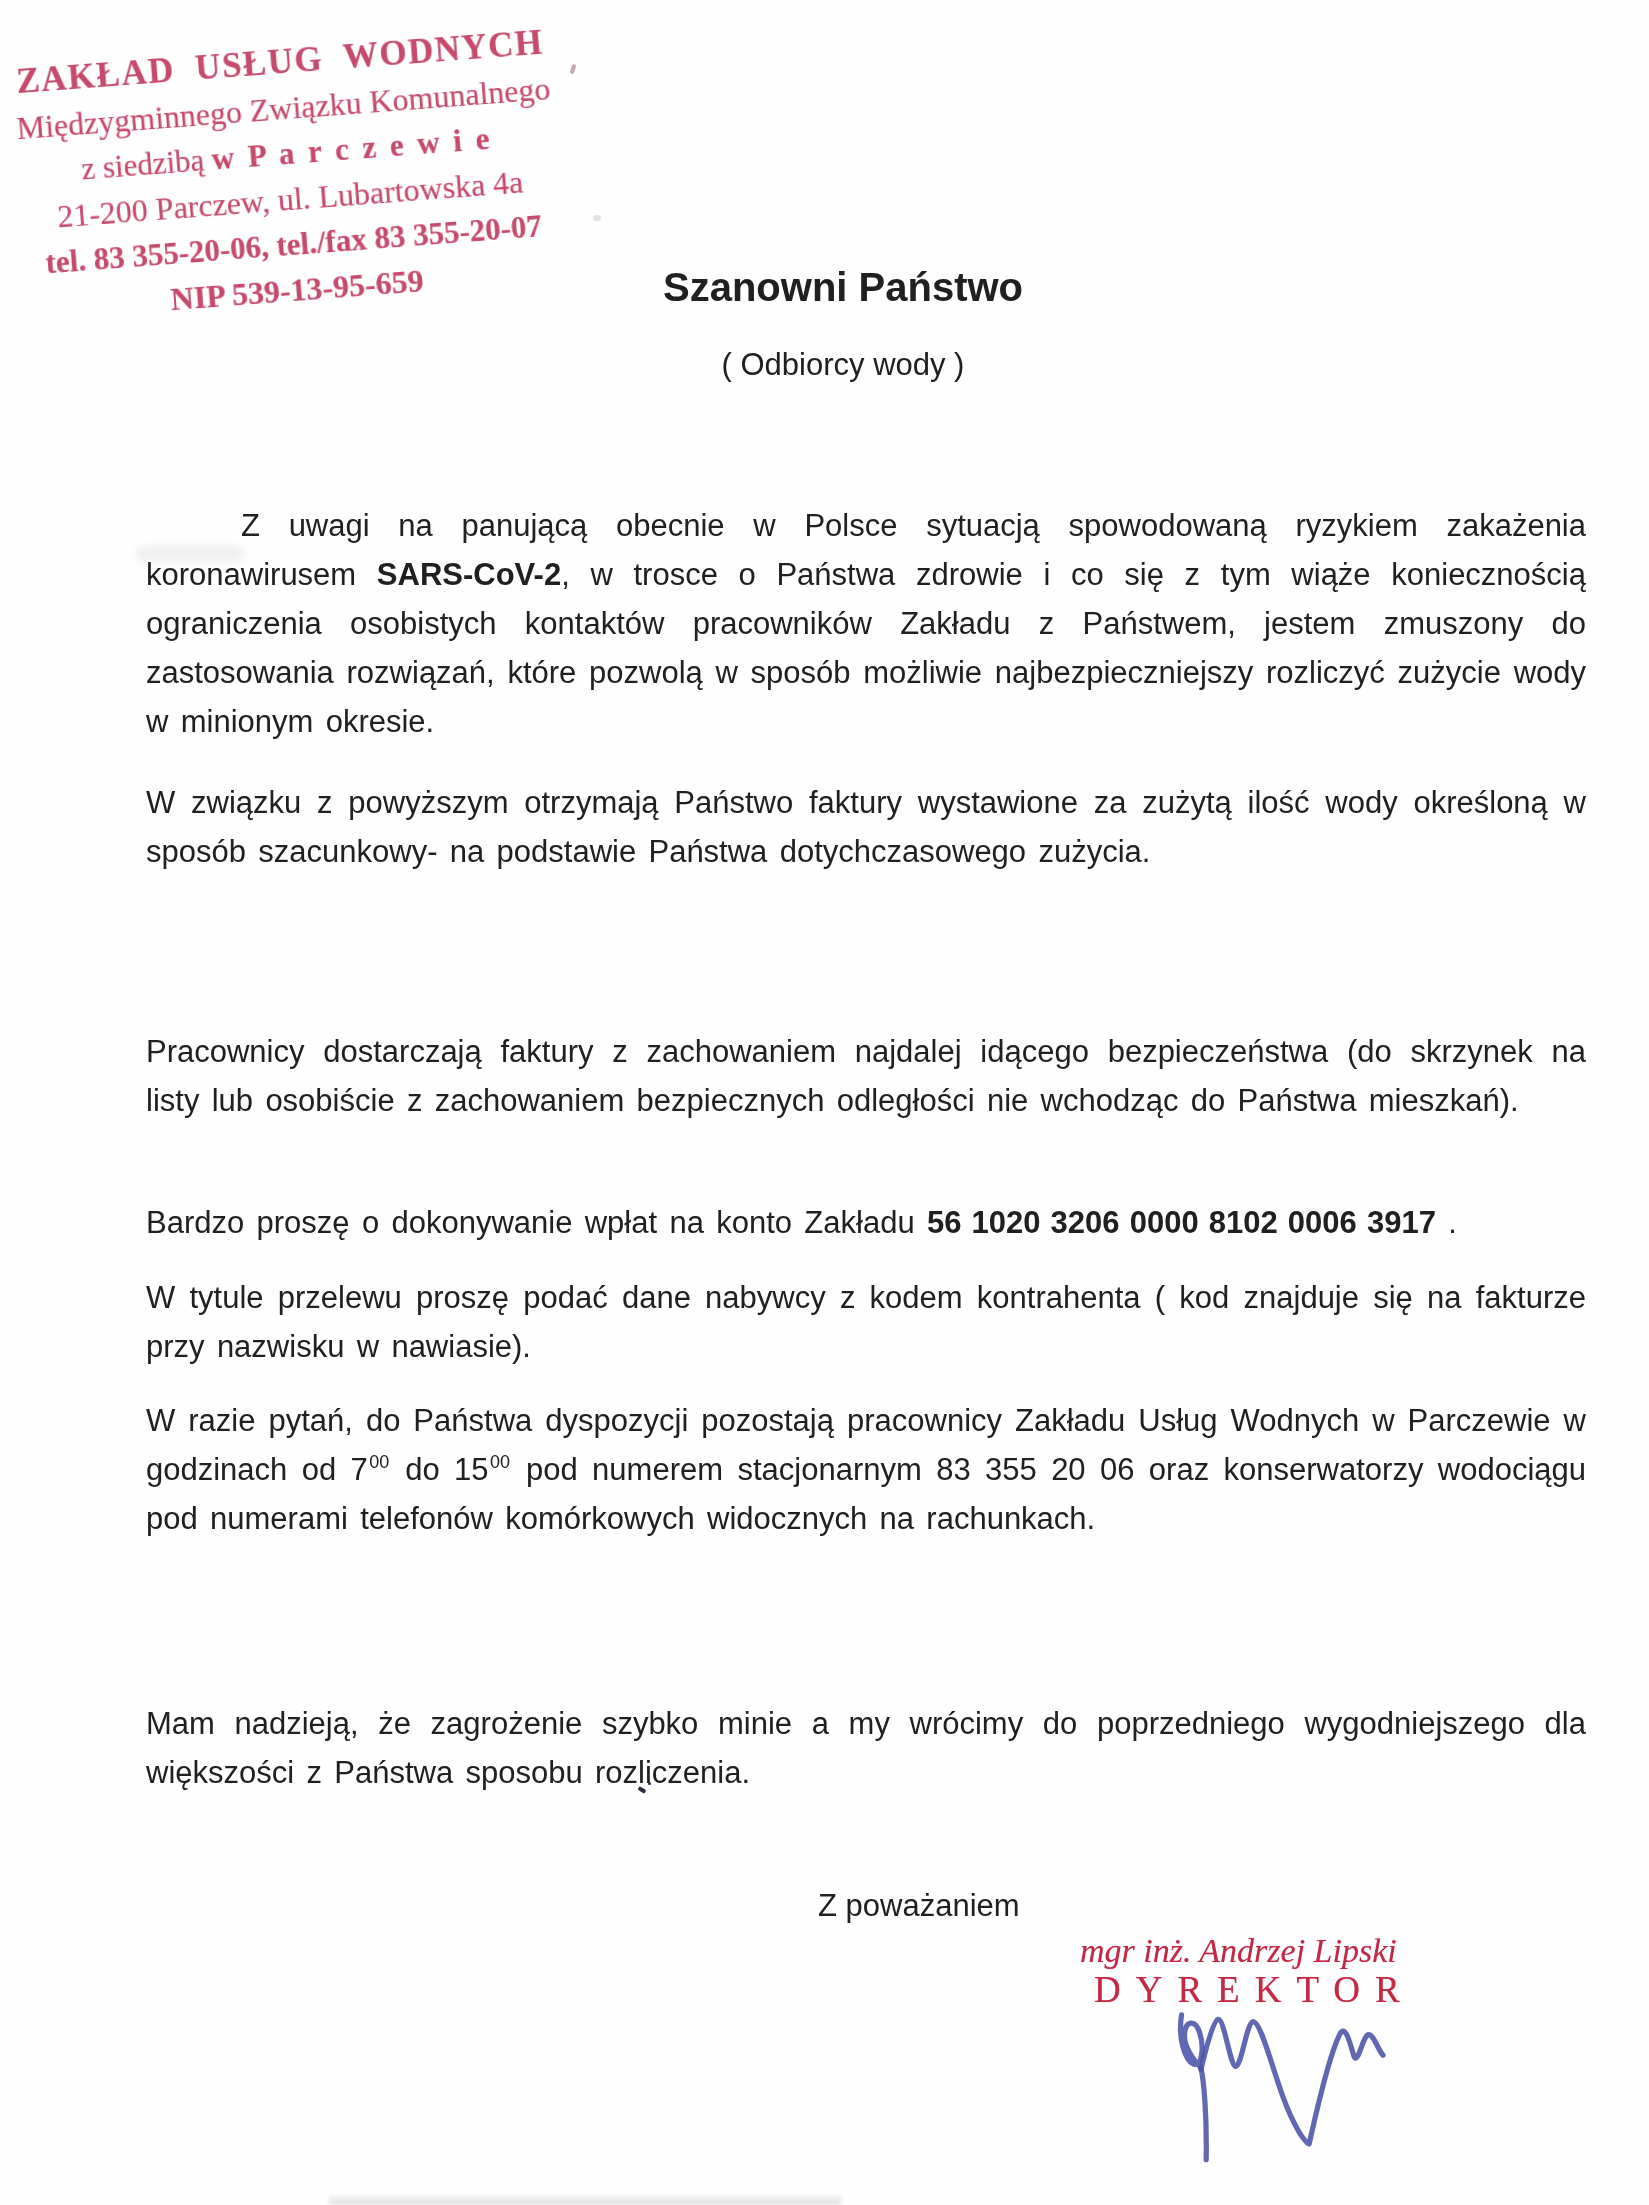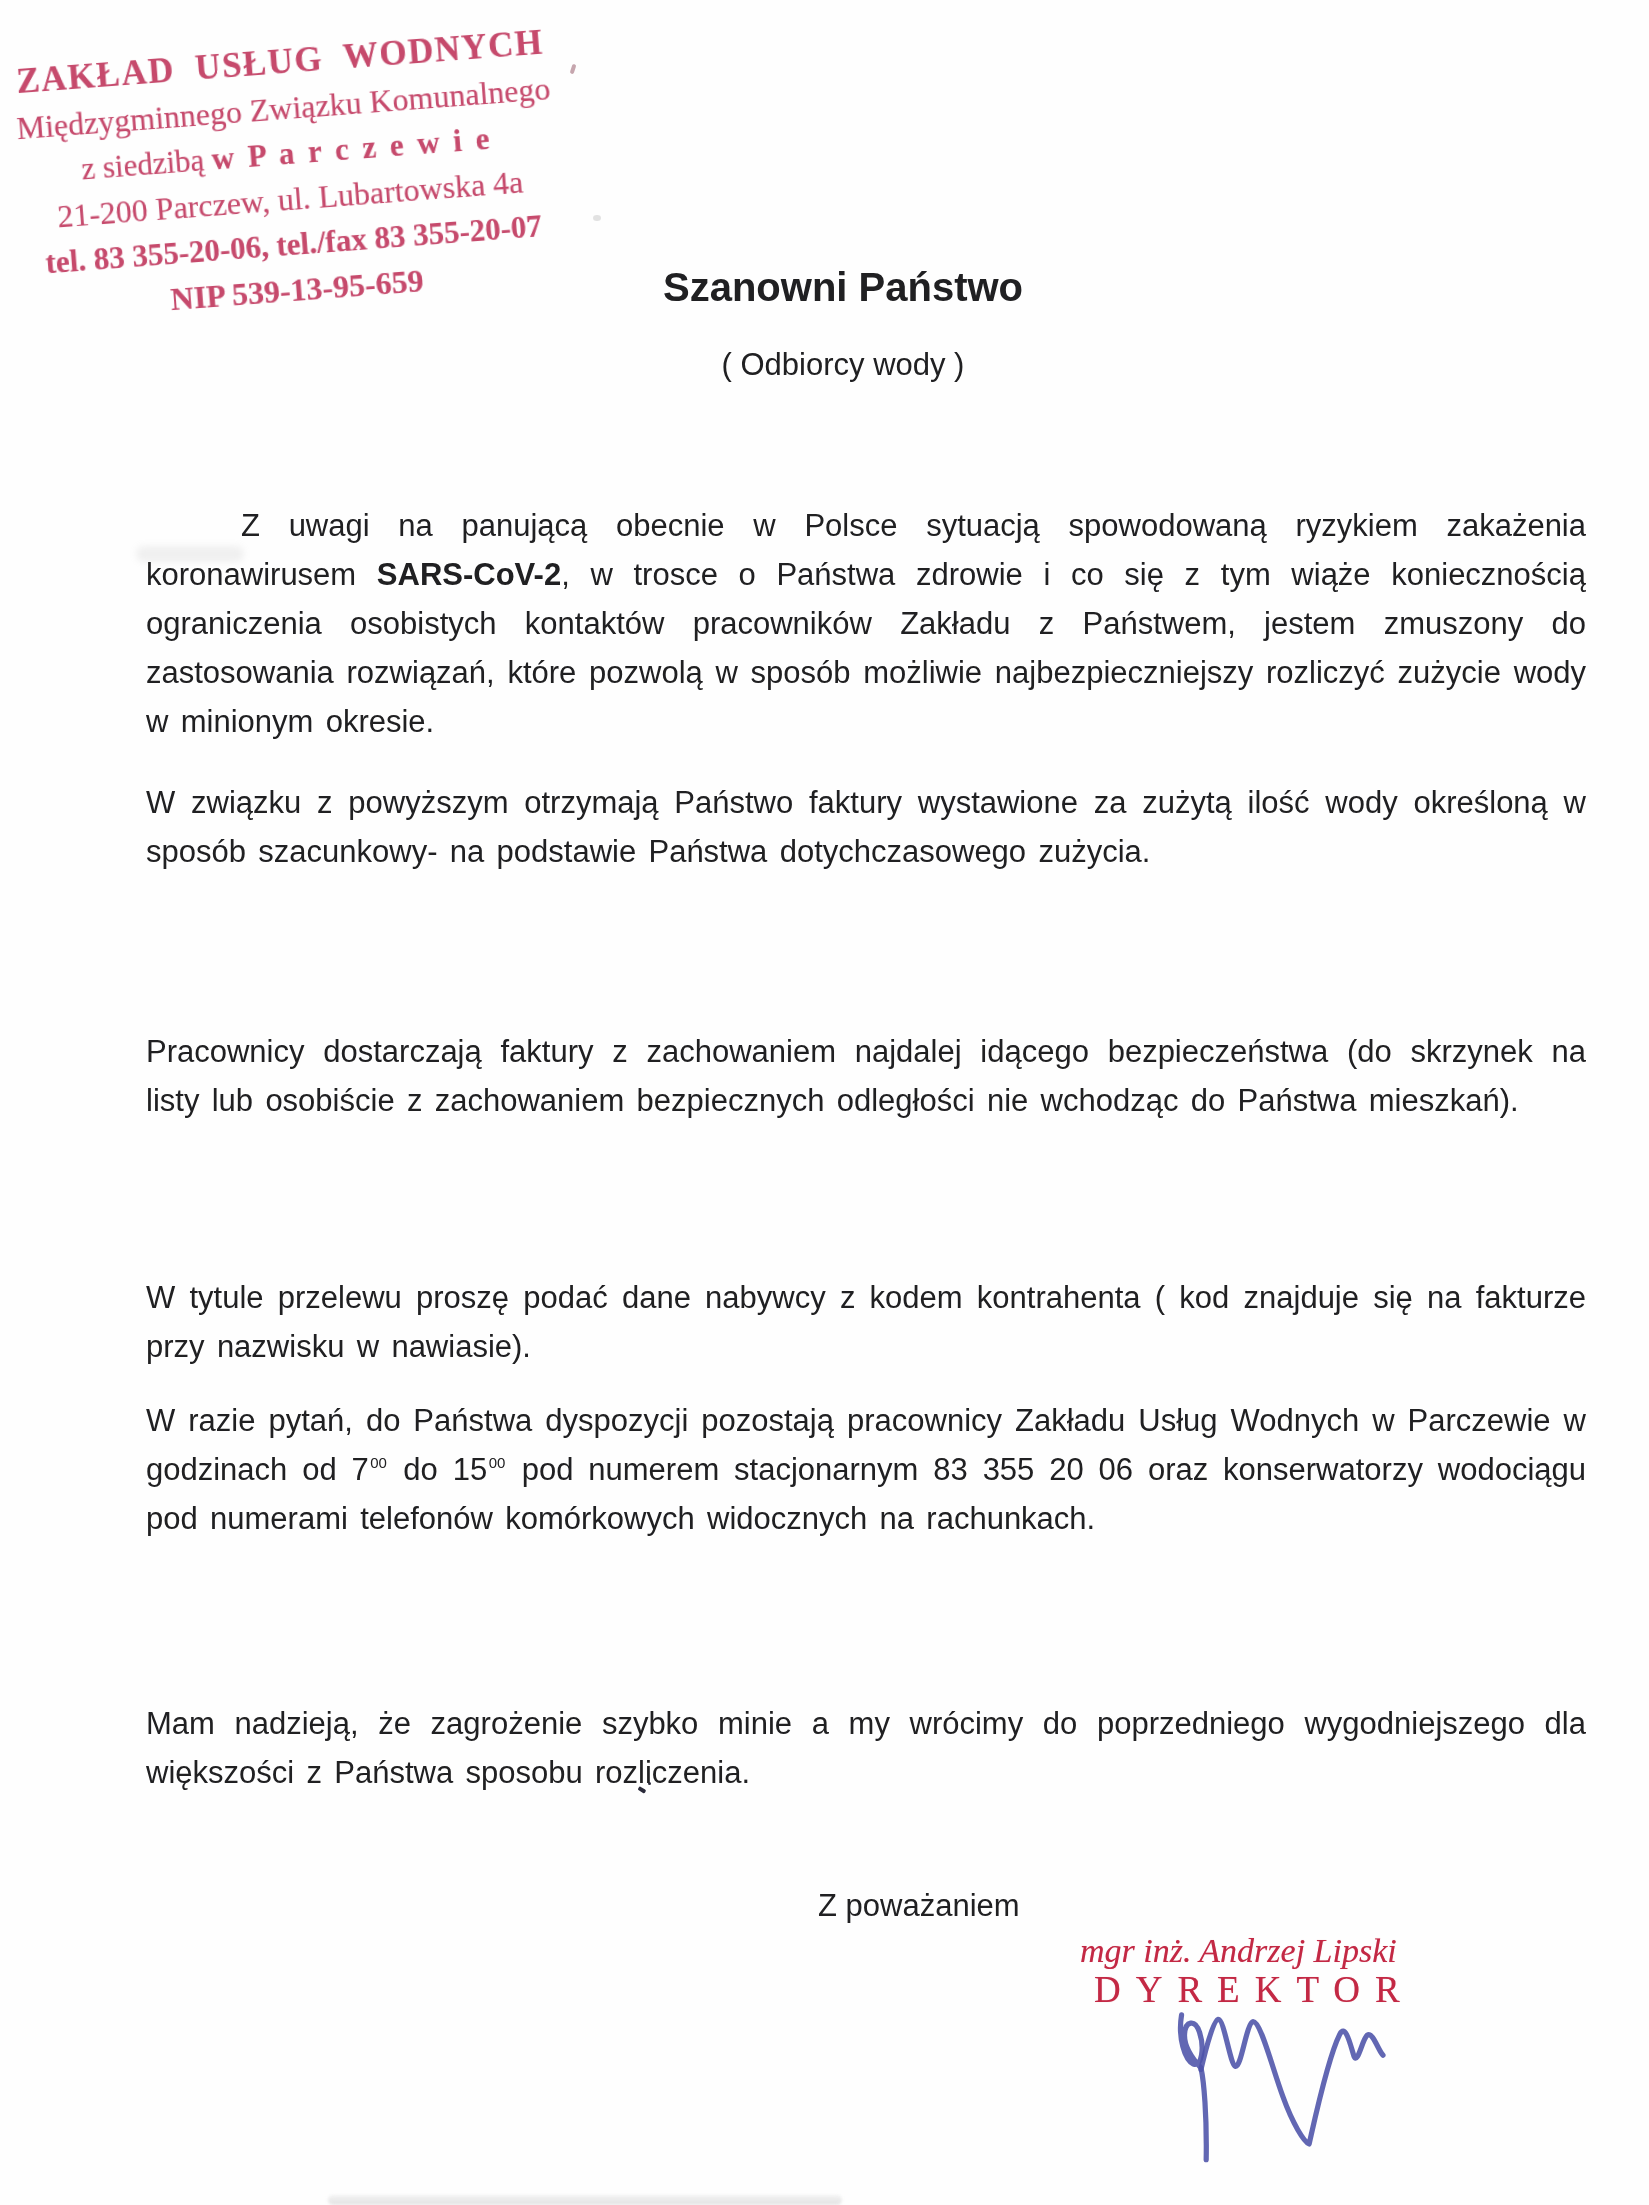--- a/index.html
+++ b/index.html
@@ -52,21 +52,21 @@
   
   .para{
     position:absolute;left:130px;width:1440px;
     font-size:31px;line-height:49px;
     text-align:justify;word-spacing:3.7px;
     margin:16px;
   }
   .para.indent{text-indent:95px;}
   .para b{font-weight:bold;word-spacing:1.5px;}
   .para sup{
-    font-size:15px;line-height:0;position:relative;top:-12px;
+    font-size:18px;line-height:0;position:relative;top:-12px;
     vertical-align:baseline;margin:0 1.5px;
   }
   #p1{top:485px;} #p2{top:762px;} #p3{top:887px;}
   #p4{top:1011px;} #p5{top:1182px;} #p6{top:1257px;}
   #p7{top:1380px;} #p8{top:1607px;} #p9{top:1683px;}
 
   
   .closing{position:absolute;left:818px;top:1888px;font-size:31px;}
   .sig-role{
     position:absolute;left:1094px;top:1968px;
@@ -130,20 +130,21 @@
   <div class="title">Szanowni Państwo</div>
   <div class="subtitle">( Odbiorcy wody )</div>
 
   <p class="para indent" id="p1"><span>Z uwagi na panującą obecnie w Polsce sytuacją spowodowaną ryzykiem zakażenia koronawirusem </span><b>SARS-CoV-2</b><span>, w trosce o Państwa zdrowie i co się z tym wiąże koniecznością ograniczenia osobistych kontaktów pracowników Zakładu z Państwem, jestem zmuszony do zastosowania rozwiązań, które pozwolą w sposób możliwie najbezpieczniejszy rozliczyć zużycie wody w minionym okresie.</span></p>
 
   <p class="para" id="p2">W związku z powyższym otrzymają Państwo faktury wystawione za zużytą ilość wody określoną w sposób szacunkowy- na podstawie Państwa dotychczasowego zużycia.</p>
 
 
   <p class="para" id="p4">Pracownicy dostarczają faktury z zachowaniem najdalej idącego bezpieczeństwa (do skrzynek na listy lub osobiście z zachowaniem bezpiecznych odległości nie wchodząc do Państwa mieszkań).</p>
 
+  <p class="para" id="p5"><span>Bardzo proszę o dokonywanie wpłat na konto Zakładu </span><b>56 1020 3206 0000 8102 0006 3917</b><span> .</span></p>
 
   <p class="para" id="p6">W tytule przelewu proszę podać dane nabywcy z kodem kontrahenta ( kod znajduje się na fakturze przy nazwisku w nawiasie).</p>
 
   <p class="para" id="p7"><span>W razie pytań, do Państwa dyspozycji pozostają pracownicy Zakładu Usług Wodnych w Parczewie w godzinach od 7</span><sup>00</sup><span> do 15</span><sup>00</sup><span> pod numerem stacjonarnym 83 355 20 06 oraz konserwatorzy wodociągu pod numerami telefonów komórkowych widocznych na rachunkach.</span></p>
 
 
   <p class="para" id="p9">Mam nadzieją, że zagrożenie szybko minie a my wrócimy do poprzedniego wygodniejszego dla większości z Państwa sposobu rozliczenia.</p>
 
   <div class="closing">Z poważaniem</div>
   <div class="sig-role">DYREKTOR</div>

